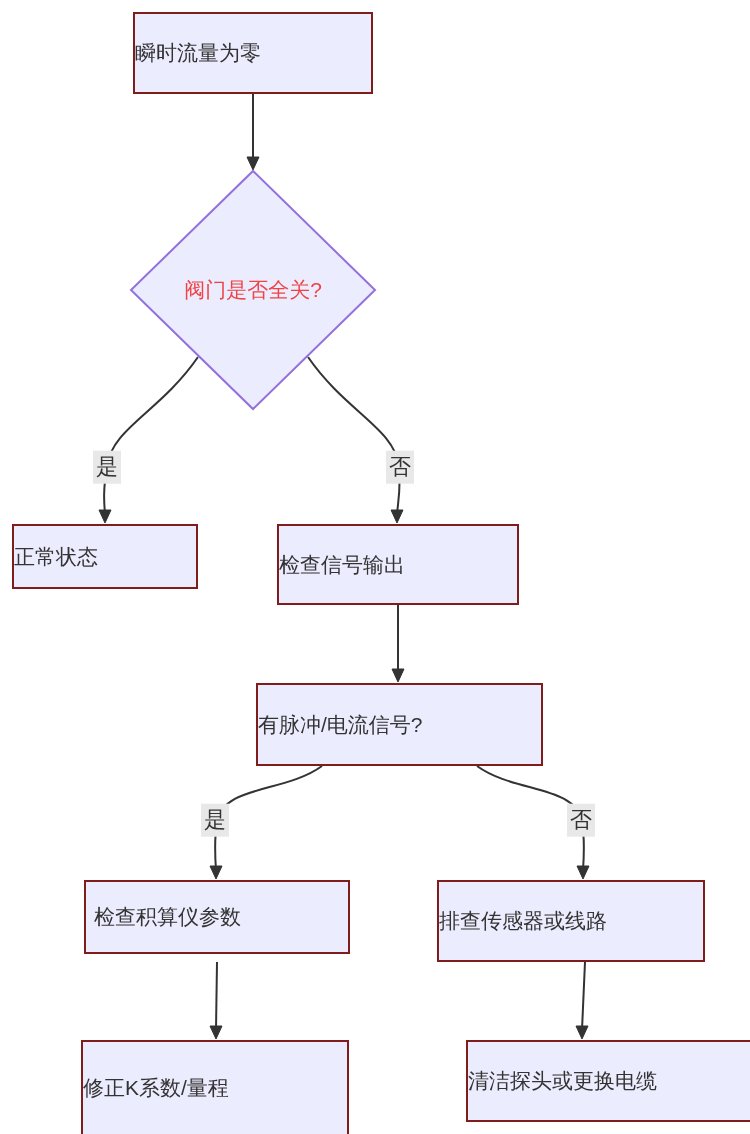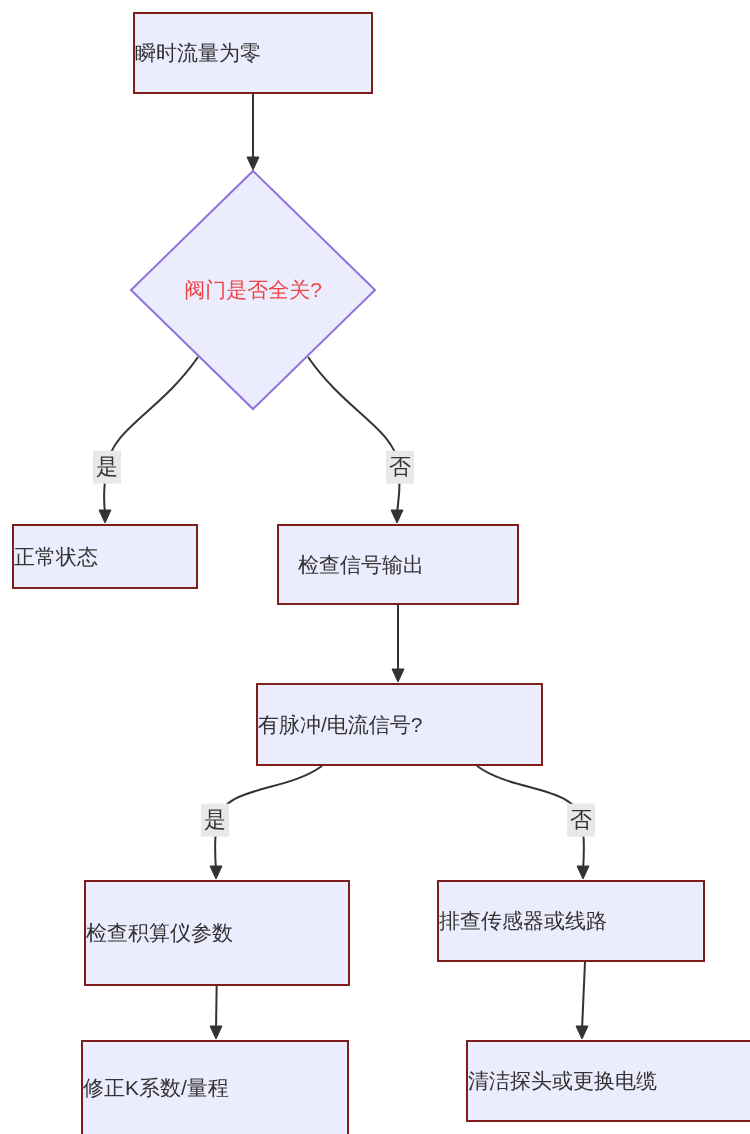--- a/index.html
+++ b/index.html
@@ -123,29 +123,29 @@
     <svg viewBox="0 0 248 242">
       <polygon class="diamond-shape" points="124,2 246,121 124,240 2,121"></polygon>
     </svg>
     <span class="node-label">阀门是否全关?</span>
   </div>
 
   <div class="node" style="left:12px; top:524px; width:186px; height:65px;">
     <span>正常状态</span>
   </div>
 
-  <div class="node" style="left:277px; top:524px; width:242px; height:81px;padding-left:19px;">
+  <div class="node" style="left:277px; top:524px; width:242px; height:81px;">
     <span>检查信号输出</span>
   </div>
 
   <div class="node" style="left:256px; top:683px; width:287px; height:83px;">
     <span>有脉冲/电流信号?</span>
   </div>
 
-  <div class="node" style="left:84px; top:880px; width:266px; height:106px;">
+  <div class="node" style="left:84px; top:880px; width:266px; height:74px;padding-left:8px;">
     <span>检查积算仪参数</span>
   </div>
 
   <div class="node" style="left:437px; top:880px; width:268px; height:82px;">
     <span>排查传感器或线路</span>
   </div>
 
   <div class="node" style="left:81px; top:1040px; width:268px; height:96px;">
     <span>修正K系数/量程</span>
   </div>

